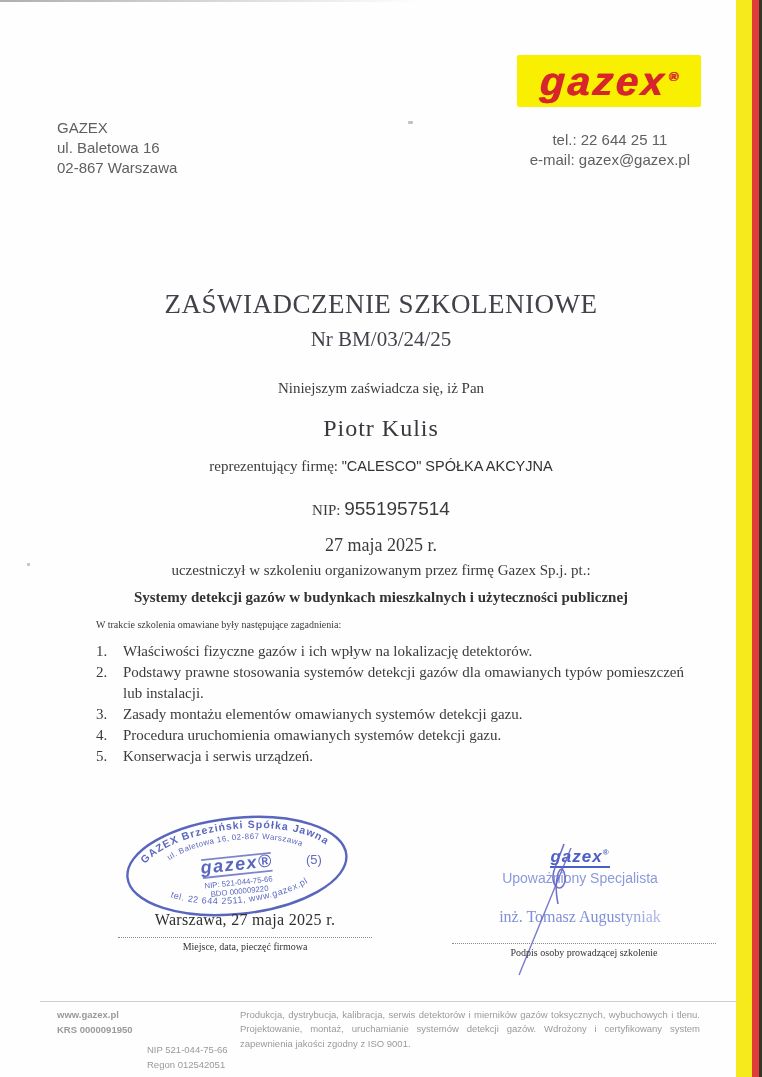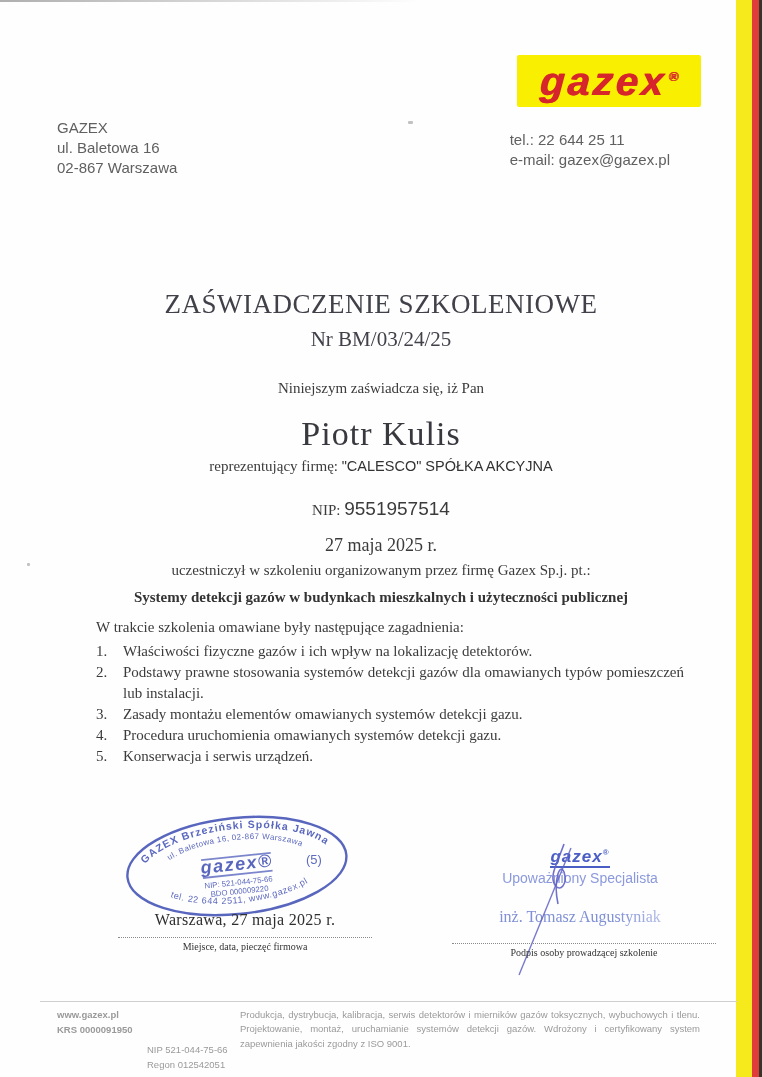--- a/index.html
+++ b/index.html
@@ -28,39 +28,39 @@
   .logo-text{
     font-family:"Liberation Sans",sans-serif;font-weight:bold;font-style:italic;
     font-size:40px;color:#d6262b;letter-spacing:3px;line-height:1;
     transform:skewX(-4deg);text-shadow:1px 0 0 #d6262b;
   }
   .logo-reg{font-size:13px;font-style:normal;vertical-align:super;letter-spacing:0;margin-left:2px;}
 
   
   .addr{position:absolute;left:57px;top:118px;
     font-family:"Liberation Sans",sans-serif;font-size:15px;line-height:1.32;color:#606060;}
-  .contact{position:absolute;right:92px;top:130px;text-align:left;
+  .contact{position:absolute;right:72px;top:130px;text-align:center;
     font-family:"Liberation Sans",sans-serif;font-size:15px;line-height:1.35;color:#606060;}
 
   
   .cline{position:absolute;left:0;width:762px;text-align:center;}
   .title{top:289px;font-size:27px;letter-spacing:.5px;color:#41414a;}
   .cert-no{top:327px;font-size:21px;color:#41414a;}
   .intro{top:380px;font-size:15px;}
-  .person{top:415px;font-size:34px;letter-spacing:1px;color:#38383f;}
+  .person{top:415px;font-size:24px;letter-spacing:1px;color:#38383f;}
   .company-line{top:458px;font-size:15px;}
   .company-value{font-family:"Liberation Sans",sans-serif;font-size:14.5px;color:#333;}
   .nip-line{top:498px;font-size:15px;}
   .nip-value{font-family:"Liberation Sans",sans-serif;font-size:19px;}
   .date-line{top:535px;font-size:18px;}
   .participation{top:562px;font-size:15px;}
   .course-title{top:589px;font-size:15px;font-weight:bold;color:#333;}
 
   
-  .topics-intro{position:absolute;left:96px;top:619px;font-size:15px;}
+  .topics-intro{position:absolute;left:96px;top:619px;font-size:10px;}
   .topics{position:absolute;left:96px;top:641px;width:588px;}
   .topic{display:flex;line-height:21px;font-size:15px;}
   .topic-no{width:27px;flex:none;}
   .topic-text{flex:1;text-align:justify;}
 
   
   .stamp-wrap{position:absolute;left:122px;top:815px;width:230px;height:104px;
     transform:rotate(-6deg);opacity:.88;}
   .stamp-svg{width:230px;height:104px;}
   .stamp-svg text{fill:#4352b6;font-family:"Liberation Sans",sans-serif;}

